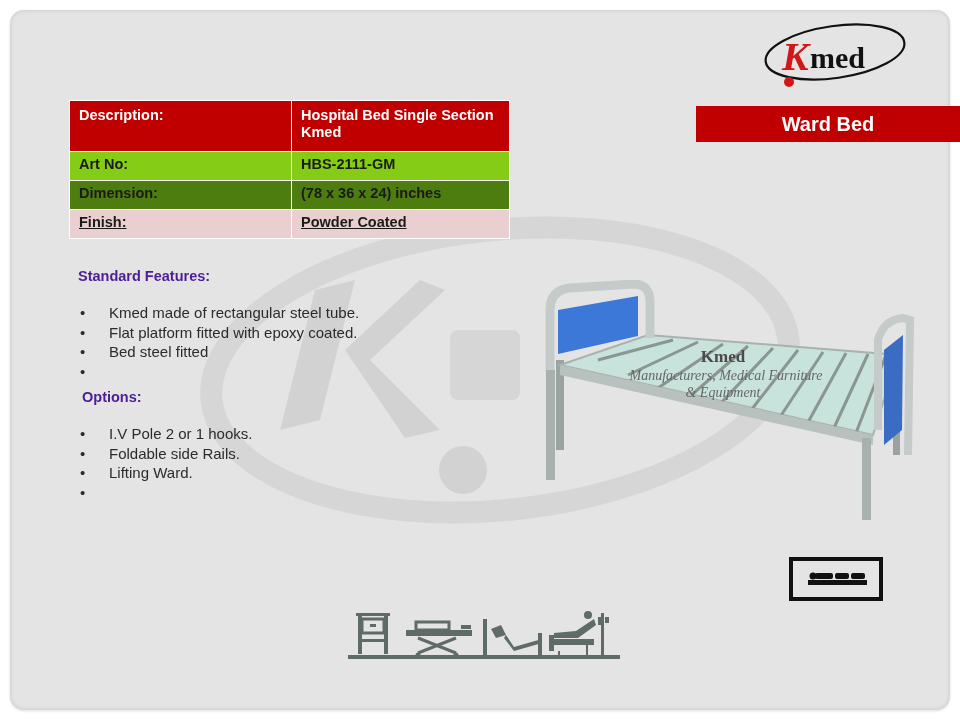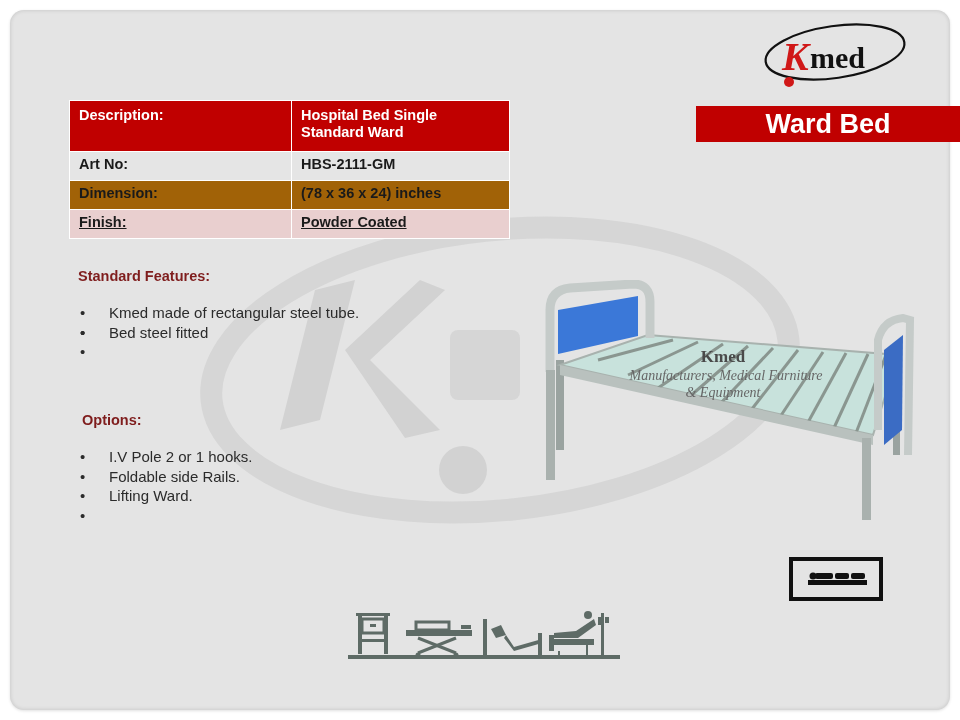--- a/index.html
+++ b/index.html
@@ -3,27 +3,27 @@
 <meta charset="utf-8">
 <style>
   html, body { margin:0; padding:0; }
   body { width:960px; height:720px; background:#ffffff; position:relative; overflow:hidden; font-family:"Liberation Sans", sans-serif; }
   .slide { position:absolute; left:10px; top:10px; width:940px; height:700px; border-radius:14px; background:#e4e4e4; box-shadow:0 0 4px rgba(0,0,0,0.15) inset, 0 1px 3px rgba(0,0,0,0.12); overflow:hidden; }
   .watermark { position:absolute; left:0; top:0; width:960px; height:720px; pointer-events:none; }
   .logo { position:absolute; left:760px; top:18px; width:150px; height:80px; }
   .spec-table { position:absolute; left:69px; top:100px; width:441px; border-collapse:collapse; font-weight:bold; font-size:14.5px; }
   .spec-table td { border:1.5px solid #ffffff; padding:4px 9px; vertical-align:top; color:#1a1a1a; }
   .spec-table tr.head td { background:#c00000; color:#ffffff; height:40px; padding-top:6px; line-height:17px; }
-  .spec-table tr.r1 td { background:#e5e5e5; height:20px; }
-  .spec-table tr.r2 td { background:#a16207; height:20px; }
+  .spec-table tr.r1 td { background:#84cc16; height:20px; }
+  .spec-table tr.r2 td { background:#4d7c0f; height:20px; }
   .spec-table tr.r3 td { background:#e9cfcf; height:20px;text-decoration:underline; }
   .spec-table td.c1 { width:203px; }
-  .title-bar { position:absolute; left:696px; top:106px; width:264px; height:36px; background:#c00000; color:#fff; font-weight:bold; font-size:27px; display:flex; align-items:center; justify-content:center; }
+  .title-bar { position:absolute; left:696px; top:106px; width:264px; height:36px; background:#c00000; color:#fff; font-weight:bold; font-size:20px; display:flex; align-items:center; justify-content:center; }
   .section { position:absolute; left:78px; font-size:15px; color:#222; }
-  .section-title { font-weight:bold; font-size:14.5px; color:#7f1d1d; }
+  .section-title { font-weight:bold; font-size:14.5px; color:#4c1d95; }
   .bullets { list-style:none; margin:0; padding:0; }
   .bullets li { position:relative; padding-left:31px; line-height:19.5px; color:#2b2b2b; font-size:15px; }
   .bullets li .dot { position:absolute; left:2px; top:0; }
   .bed { position:absolute; left:538px; top:280px; width:382px; height:250px; }
   .legend-box { position:absolute; left:789px; top:557px; width:94px; height:44px; border:4px solid #111; box-sizing:border-box; }
   .footer-icons { position:absolute; left:346px; top:605px; width:276px; height:56px; }
 </style>
 </head>
 <body>
 
@@ -42,21 +42,21 @@
   <ellipse cx="75" cy="34" rx="70" ry="26" fill="none" stroke="#111" stroke-width="2.2" transform="rotate(-8 75 34)"></ellipse>
   <text x="22" y="52" font-family="Liberation Serif, serif" font-style="italic" font-weight="bold" font-size="40" fill="#d01818">K</text>
   <text x="50" y="50" font-family="Liberation Serif, serif" font-weight="bold" font-size="30" fill="#111">med</text>
   <circle cx="29" cy="64" r="5" fill="#d01818"></circle>
 </svg>
 
 <table class="spec-table">
   <tbody>
       <tr class="head">
     <td class="c1">Description:</td>
-    <td>Hospital Bed Single Standard Ward</td>
+    <td>Hospital Bed Single Section Kmed</td>
   </tr>
   <tr class="r1">
     <td class="c1">Art No:</td>
     <td>HBS-2111-GM</td>
   </tr>
   <tr class="r2">
     <td class="c1">Dimension:</td>
     <td>(78 x 36 x 24) inches</td>
   </tr>
   <tr class="r3">
@@ -66,27 +66,27 @@
 </tbody>
   </table>
 
 <div class="title-bar">Ward Bed</div>
 
 <div class="section" style="top:268px;">
   <div class="section-title">Standard Features:</div>
   <div style="height:19px;"></div>
   <ul class="bullets">
     <li><span class="dot">•</span><span>Kmed made of rectangular steel tube.</span></li>
-    <li><span class="dot">•</span></li>
+    <li><span class="dot">•</span><span>Flat platform fitted with epoxy coated.</span></li>
     <li><span class="dot">•</span><span>Bed steel fitted</span></li>
     <li><span class="dot">•</span></li>
   </ul>
 </div>
 
-<div class="section" style="top:412px; width:490px;">
+<div class="section" style="top:389px; width:490px;">
   <div class="section-title" style="padding-left:4px;">Options:</div>
   <div style="height:19px;"></div>
   <ul class="bullets">
     <li><span class="dot">•</span><span>I.V Pole 2 or 1 hooks.</span></li>
     <li><span class="dot">•</span><span>Foldable side Rails.</span></li>
     <li><span class="dot">•</span><span>Lifting Ward.</span></li>
     <li><span class="dot">•</span></li>
   </ul>
 </div>
 

